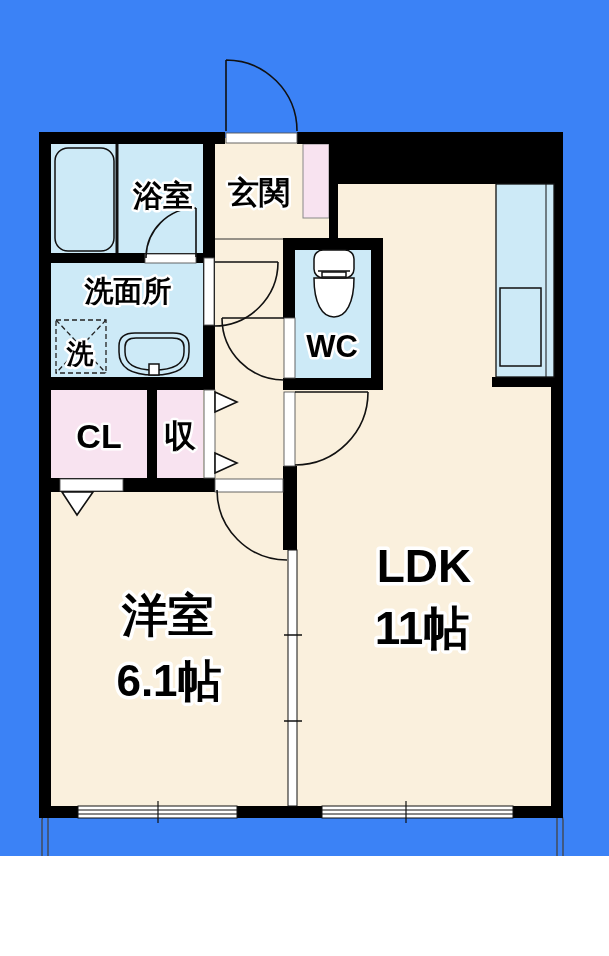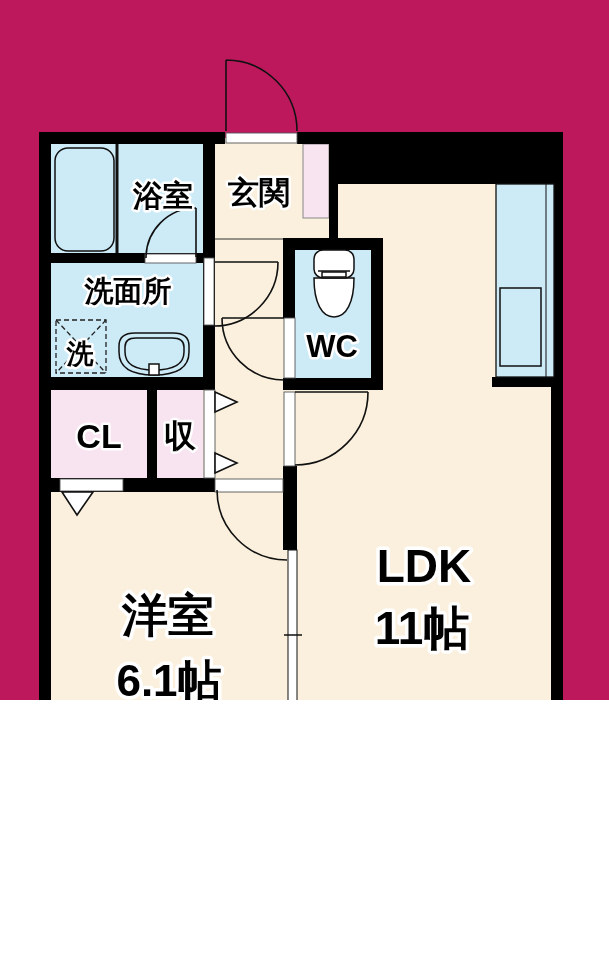--- a/index.html
+++ b/index.html
@@ -1,16 +1,16 @@
 <!DOCTYPE html>
 <html style="--wall: #000000; --floor: #FAF0DD; --wet: #CDEAF7; --pink: #F8E3F0;"><head>
 <meta charset="utf-8">
 <style>
   html,body{margin:0;padding:0;background:#fff;}
-  #stage{position:relative;width:609px;height:700px;background:#be185d;overflow:hidden;}
+  #stage{position:relative;width:609px;height:856px;background:#3b82f6;overflow:hidden;}
   svg{position:absolute;left:0;top:0;}
   .wall{fill:var(--wall);}
   .floor{fill:var(--floor);}
   .wet{fill:var(--wet);}
   .pink{fill:var(--pink);}
   .open{fill:#ffffff;stroke:#555;stroke-width:0.9;}
   .fix{fill:none;stroke:#111;stroke-width:1.5;}
   .fixw{fill:#ffffff;stroke:#111;stroke-width:1.5;}
   .arc{fill:none;stroke:#111;stroke-width:1.6;}
   .dash{fill:none;stroke:#222;stroke-width:1.3;stroke-dasharray:5 3;}

